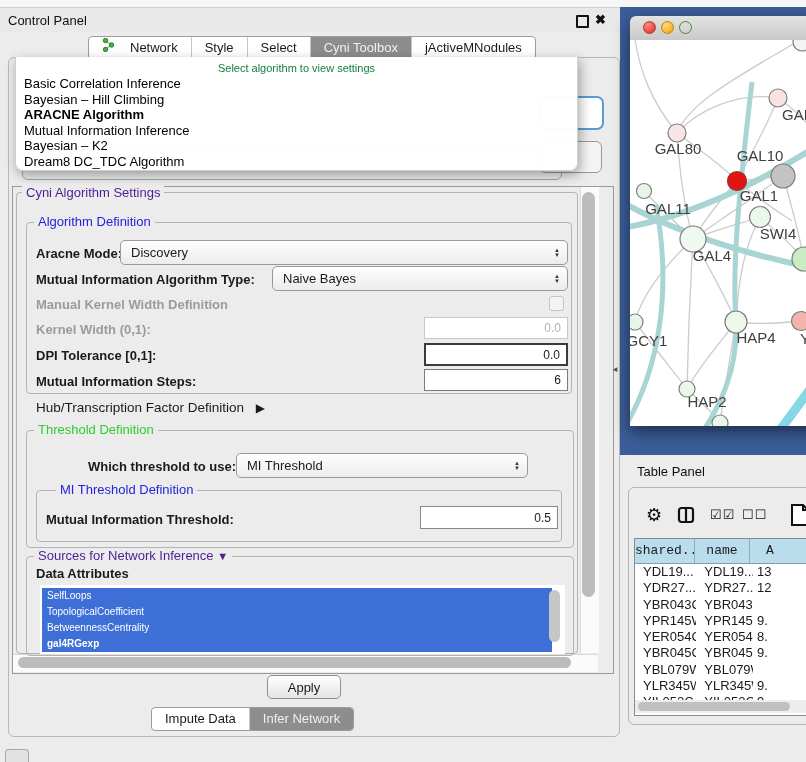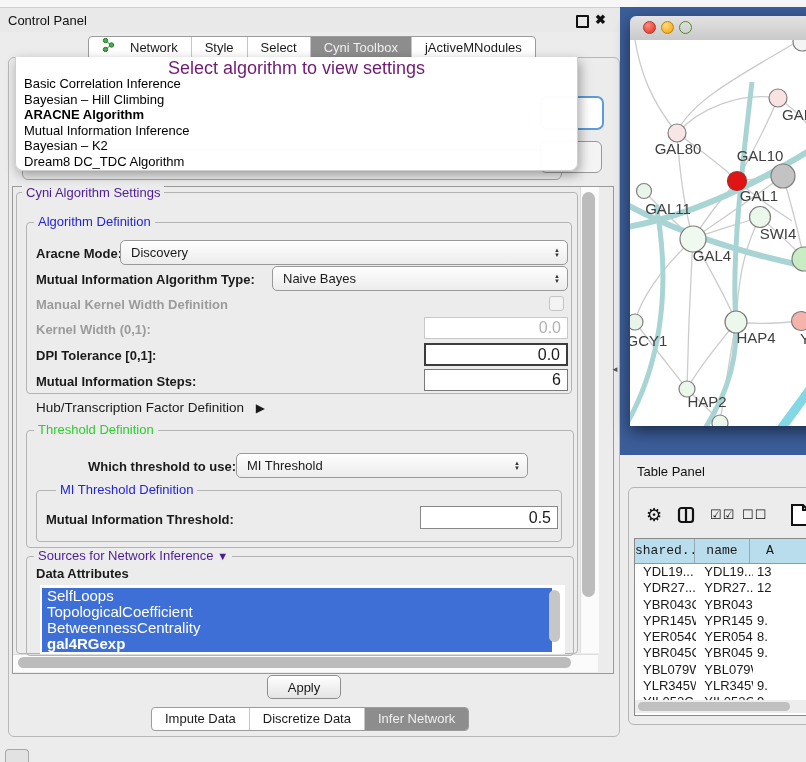--- a/index.html
+++ b/index.html
@@ -16,44 +16,44 @@
   .tabbar{display:flex;background:#fff;border:1px solid #9c9c9c;border-radius:4px;overflow:hidden;
           font-size:13px;height:22px;line-height:22px;}
   .tab{padding:0 13px;border-left:1px solid #c6c6c6;display:flex;align-items:center;gap:15px;white-space:nowrap;}
   .tab:first-child{border-left:none;}
   .tab.sel{background:#8d8d8d;color:#f0f0f0;}
   #main-panel{left:8px;top:57px;width:610px;height:678px;border:1px solid #b8b8b8;border-radius:6px;background:#ececec;}
   
   #algo-popup{left:15px;top:57px;width:563px;height:114px;background:rgba(255,255,255,0.97);
               border:1px solid #cfcfcf;border-top:none;border-radius:0 0 8px 8px;
               box-shadow:2px 4px 12px rgba(0,0,0,0.35);z-index:10;padding-top:3px;box-sizing:border-box;}
-  .popup-ph{text-align:center;color:#701a75;font-size:18px;height:16px;line-height:16px;}
+  .popup-ph{text-align:center;color:#15803d;font-size:11px;height:16px;line-height:16px;}
   .popup-item{font-size:13px;height:15.5px;line-height:15.5px;padding-left:8px;color:#000;white-space:nowrap;}
   .popup-item.bold{font-weight:bold;}
   .sliver-blue{left:540px;top:96px;width:60px;height:30px;border:2px solid #5b9bd8;border-radius:7px;background:#fff;z-index:5;}
   .sliver-gray{left:540px;top:141px;width:60px;height:30px;border:1px solid #999;border-radius:6px;background:#f4f4f4;z-index:5;}
   .sliver-combo{left:22px;top:150px;width:538px;height:28px;border:1px solid #a5a5a5;border-radius:6px;background:#ececec;z-index:4;}
   
   #scrollpane{left:12px;top:186px;width:600px;height:486px;border:1px solid #9a9a9a;background:#ececec;}
   .grp{border:1px solid #b3b3b3;border-radius:4px;}
   .grp-title{background:#ececec;padding:0 4px;font-size:13px;line-height:14px;white-space:nowrap;}
   .t-blue{color:#2323dd;} .t-green{color:#2ecc2e;} .t-black{color:#4c1d95;}
   .lbl{font-size:13px;font-weight:bold;white-space:nowrap;}
   .lbl.dis{color:#9b9b9b;}
   .combo{border:1px solid #999;border-radius:5px;background:linear-gradient(#fefefe,#ececec);
          font-size:13px;display:flex;align-items:center;padding-left:10px;box-sizing:border-box;}
   .stepper{position:absolute;right:7px;top:50%;transform:translateY(-50%);display:flex;flex-direction:column;
            align-items:center;font-size:6px;line-height:5px;color:#333;}
-  .field{background:#fff;font-size:16px;display:flex;align-items:center;justify-content:flex-end;
+  .field{background:#fff;font-size:12px;display:flex;align-items:center;justify-content:flex-end;
          padding-right:6px;box-sizing:border-box;}
   .checkbox{width:13px;height:13px;border:1px solid #c5c5c5;border-radius:3px;background:#f3f3f3;}
   .vtrack{background:#fbfbfb;border-left:1px solid #dcdcdc;}
   .htrack{background:#fbfbfb;border-top:1px solid #dcdcdc;}
   .thumb{background:#bcbcbc;border-radius:7px;}
-  .attr-item{height:16px;line-height:16px;background:#3e6fd6;color:#fff;font-size:15px;padding-left:5px;white-space:nowrap;}
+  .attr-item{height:16px;line-height:16px;background:#3e6fd6;color:#fff;font-size:10px;padding-left:5px;white-space:nowrap;}
   #apply-btn{left:267px;top:675px;width:72px;height:22px;border:1px solid #8f8f8f;border-radius:5px;
              background:linear-gradient(#ffffff,#e4e4e4);font-size:13px;display:flex;align-items:center;justify-content:center;}
   
   #desktop-blue{left:620px;top:7px;width:186px;height:448px;background:#3b5d99;}
   #net-window{left:630px;top:16px;width:200px;height:410px;border-radius:6px 6px 0 0;
               box-shadow:0 6px 16px rgba(0,0,0,0.5);}
   #net-titlebar{left:630px;top:16px;width:200px;height:24px;background:linear-gradient(#e3e3e3,#c9c9c9);
                 border-bottom:1px solid #8f8f8f;border-radius:6px 6px 0 0;}
   .light{width:13px;height:13px;border-radius:50%;position:absolute;top:5px;box-sizing:border-box;}
   #net-canvas{left:630px;top:40px;width:176px;height:386px;background:#fff;overflow:hidden;}
@@ -203,23 +203,20 @@
   <div class="abs attr-item" style="left:42px;top:636px;width:505px;font-weight:bold;">gal4RGexp</div>
   <div class="abs thumb" style="left:549px;top:590px;width:11px;height:52px;background:#c6c6c6;"></div>
 
   <div class="abs" id="apply-btn">
       <span>Apply</span>
     </div>
 
   <div class="abs tabbar" style="left:151px;top:707px;">
     <div class="tab">
         <span>Impute Data</span>
-      </div>
-    <div class="tab">
-        <span>Discretize Data</span>
       </div>
     <div class="tab sel">
         <span>Infer Network</span>
       </div>
   </div>
 
   <div class="abs" style="left:611px;top:365px;font-size:8px;color:#555;">◄</div>
 
   <div class="abs" style="left:5px;top:749px;width:22px;height:13px;border:1px solid #a8a8a8;border-bottom:none;border-radius:4px 4px 0 0;background:#e2e2e2;"></div>
 

